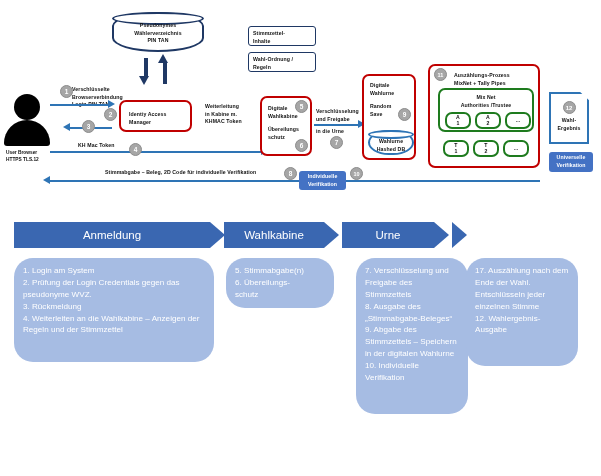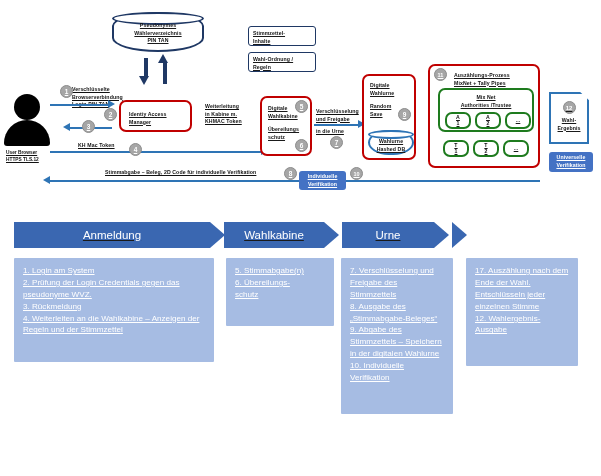--- a/index.html
+++ b/index.html
@@ -1,18 +1,18 @@
 <!DOCTYPE html>
 <html><head>
 <meta charset="utf-8">
 <style>
   html,body{margin:0;padding:0;background:#ffffff;}
   body{width:601px;height:476px;position:relative;overflow:hidden;
        font-family:"Liberation Sans","DejaVu Sans",sans-serif;color:#1a1a1a;}
-  .abs{position:absolute;text-decoration:underline;}
+  .abs{position:absolute;}
 
   
   .lbl{font-size:5.2px;line-height:1.45;color:#111;font-weight:700;letter-spacing:.1px;}
   .lbl-sm{font-size:4.8px;line-height:1.45;color:#111;font-weight:700;}
 
   
   .person-head{width:26px;height:26px;border-radius:50%;background:#000;left:14px;top:94px;}
   .person-body{width:46px;height:26px;left:4px;top:120px;background:#000;
                border-radius:23px 23px 3px 3px;}
 
@@ -46,21 +46,21 @@
   .v-stem{width:4px;background:#1F3864;}
 
   
   .banner{height:26px;display:flex;align-items:center;}
   .banner-body{height:26px;background:#3A67B1;display:flex;align-items:center;
                justify-content:center;color:#fff;font-size:11.5px;}
   .banner-tip{width:0;height:0;border-top:13px solid transparent;border-bottom:13px solid transparent;
               border-left:15px solid #3A67B1;}
 
   
-  .panel{background:#A6BCE3;border-radius:1px;color:#fff;font-size:8.1px;line-height:1.47;
+  .panel{background:#A6BCE3;border-radius:19px;color:#fff;font-size:8.1px;line-height:1.47;
          padding:7px 8px 22px 9px;box-sizing:border-box;white-space:pre-line;}
 
   
   .doc{border:2px solid #2E74B5;background:#fff;box-sizing:border-box;
        clip-path:polygon(0 0,78% 0,100% 16%,100% 100%,0 100%);
        display:flex;flex-direction:column;align-items:center;}
 </style>
 </head>
 <body>
 
@@ -224,22 +224,22 @@
   <div class="banner-tip"></div>
 </div>
 <div class="abs banner" style="left:452px;top:222px;">
   <div class="banner-tip"></div>
 </div>
 
 <div class="abs panel" style="left:14px;top:258px;width:200px;height:104px;">1. Login am System
 2. Prüfung der Login Credentials gegen das pseudonyme WVZ.
 3. Rückmeldung
 4. Weiterleiten an die Wahlkabine – Anzeigen der Regeln und der Stimmzettel</div>
-<div class="abs panel" style="left:226px;top:258px;width:108px;height:68px;">5. Stimmabgabe(n)
+<div class="abs panel" style="left:226px;top:258px;width:108px;height:50px;">5. Stimmabgabe(n)
 6. Übereilungs-
 schutz</div>
-<div class="abs panel" style="left:341px;top:258px;width:112px;height:156px;">7. Verschlüsselung und Freigabe des Stimmzettels
+<div class="abs panel" style="left:356px;top:258px;width:112px;height:156px;">7. Verschlüsselung und Freigabe des Stimmzettels
 8. Ausgabe des „Stimmabgabe-Beleges“
 9. Abgabe des Stimmzettels – Speichern in der digitalen Wahlurne
 10.  Individuelle Verifikation</div>
 <div class="abs panel" style="left:466px;top:258px;width:112px;height:108px;">17. Auszählung nach dem Ende der Wahl.
 Entschlüsseln jeder einzelnen Stimme
 12. Wahlergebnis-Ausgabe</div>
 
 </body></html>

